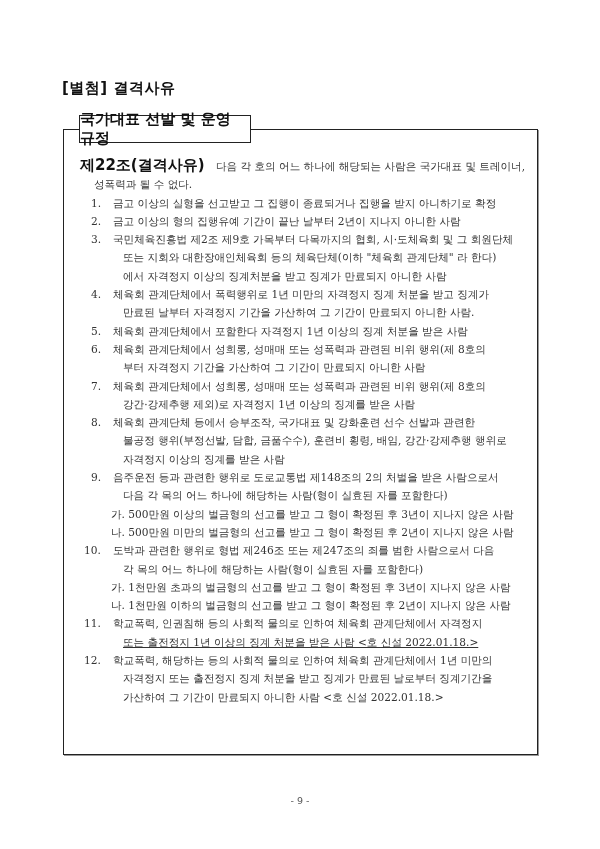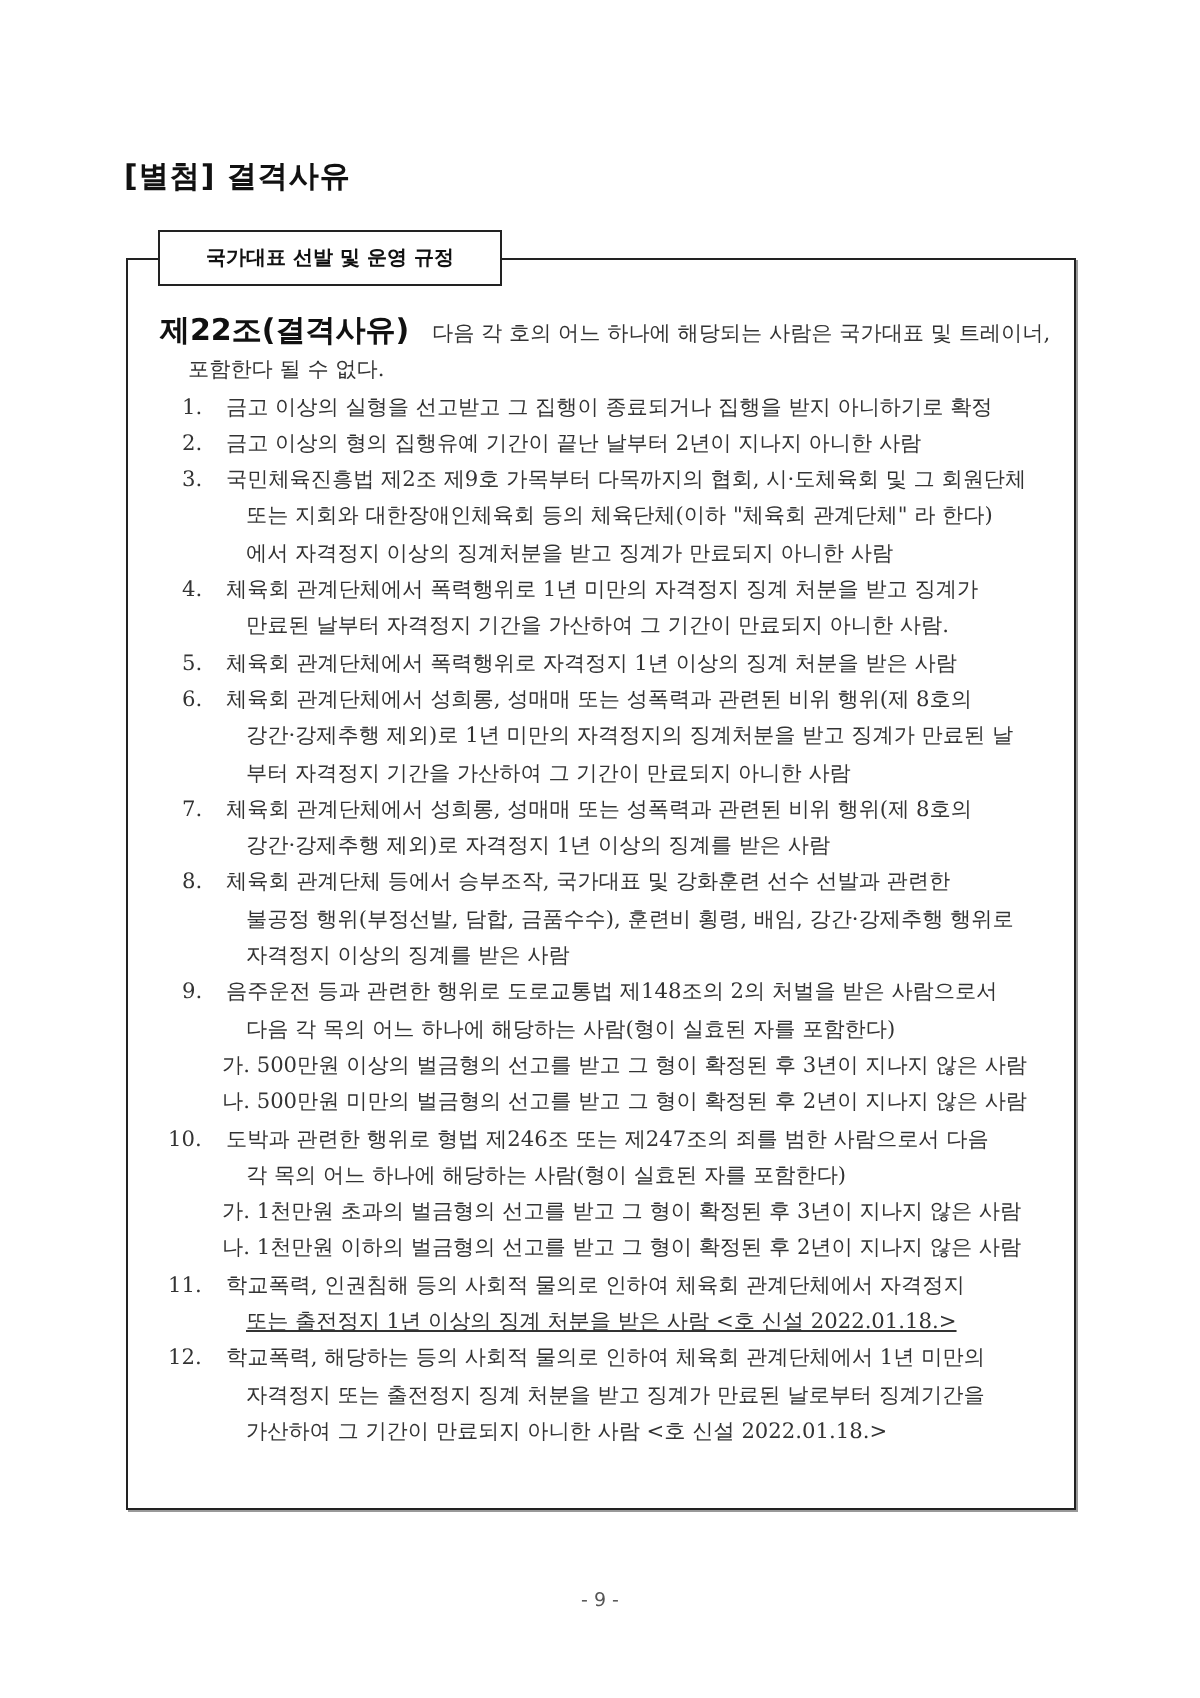--- a/index.html
+++ b/index.html
@@ -5,21 +5,21 @@
     html, body { margin: 0; padding: 0; background: #ffffff; }
     body { width: 600px; height: 849px; position: relative; overflow: hidden;
       font-family: "DejaVu Serif", "Liberation Serif", serif; color: #222; }
     .heading { position: absolute; left: 62px; top: 79px; font-family: "DejaVu Sans", sans-serif;
       font-size: 15px; font-weight: bold; color: #111; letter-spacing: 0.5px; }
     .box { position: absolute; left: 63px; top: 129px; width: 475px; height: 626px;
       border: 1.3px solid #222; box-shadow: 1px 1px 0 #999; box-sizing: border-box; }
     .tab { position: absolute; left: 79px; top: 115px; width: 172px; height: 28px;
       border: 1.3px solid #222; background: #fff; box-sizing: border-box;
       display: flex; align-items: center; justify-content: center;
-      font-family: "DejaVu Sans", sans-serif; font-weight: bold; font-size: 10px; color: #111; }
+      font-family: "DejaVu Sans", sans-serif; font-weight: bold; font-size: 15px; color: #111; }
     .content { position: absolute; left: 80px; top: 156px; width: 450px;
       font-size: 10.6px; line-height: 18.3px; color: #333; }
     .article { text-indent: -0px; }
     .article .art-title { font-family: "DejaVu Sans", sans-serif; font-weight: bold; color: #111; font-size: 15px; }
     .cont { padding-left: 14px; }
     .item { position: relative; padding-left: 33px; text-align: justify; }
     .item .num { position: absolute; left: 11px; top: 0; }
     .item.two .num { left: 4px; }
     .item .line { display: block; }
     .sub { padding-left: 31px; }
@@ -32,21 +32,21 @@
 <div class="heading">[별첨] 결격사유</div>
 
 <div class="box"></div>
 <div class="tab">국가대표 선발 및 운영 규정</div>
 
 <div class="content">
   <div class="article">
     <span class="art-title">제22조(결격사유)</span>
     <span style="margin-left:8px;">다음 각 호의 어느 하나에 해당되는 사람은 국가대표 및 트레이너,</span>
   </div>
-  <div class="cont">포함한다 될 수 없다.</div>
+  <div class="cont">성폭력과 될 수 없다.</div>
 
   <div id="items">
       <div class="item">
         <span class="num">1.</span>
         <span class="line">금고 이상의 실형을 선고받고 그 집행이 종료되거나 집행을 받지 아니하기로 확정</span>
       </div>
       <div class="item">
         <span class="num">2.</span>
         <span class="line">금고 이상의 형의 집행유예 기간이 끝난 날부터 2년이 지나지 아니한 사람</span>
       </div>
@@ -56,26 +56,25 @@
         <span class="line" style="padding-left: 10px;">또는 지회와 대한장애인체육회 등의 체육단체(이하 "체육회 관계단체" 라 한다)</span>
         <span class="line" style="padding-left: 10px;">에서 자격정지 이상의 징계처분을 받고 징계가 만료되지 아니한 사람</span>
       </div>
       <div class="item">
         <span class="num">4.</span>
         <span class="line">체육회 관계단체에서 폭력행위로 1년 미만의 자격정지 징계 처분을 받고 징계가</span>
         <span class="line" style="padding-left: 10px;">만료된 날부터 자격정지 기간을 가산하여 그 기간이 만료되지 아니한 사람.</span>
       </div>
       <div class="item">
         <span class="num">5.</span>
-        <span class="line">체육회 관계단체에서 폭력행위로 자격정지 1년 이상의 징계 처분을 받은 사람</span>
+        <span class="line">체육회 관계단체에서 포함한다 자격정지 1년 이상의 징계 처분을 받은 사람</span>
       </div>
       <div class="item">
         <span class="num">6.</span>
         <span class="line">체육회 관계단체에서 성희롱, 성매매  또는 성폭력과 관련된 비위 행위(제 8호의</span>
-        <span class="line" style="padding-left: 10px;">강간·강제추행 제외)로 1년 미만의 자격정지의 징계처분을 받고 징계가 만료된 날</span>
         <span class="line" style="padding-left: 10px;">부터 자격정지 기간을 가산하여 그 기간이 만료되지 아니한 사람</span>
       </div>
       <div class="item">
         <span class="num">7.</span>
         <span class="line">체육회 관계단체에서 성희롱, 성매매  또는 성폭력과 관련된 비위 행위(제 8호의</span>
         <span class="line" style="padding-left: 10px;">강간·강제추행 제외)로 자격정지 1년 이상의 징계를 받은 사람</span>
       </div>
       <div class="item">
         <span class="num">8.</span>
         <span class="line">체육회 관계단체 등에서 승부조작, 국가대표 및 강화훈련 선수 선발과 관련한</span>

